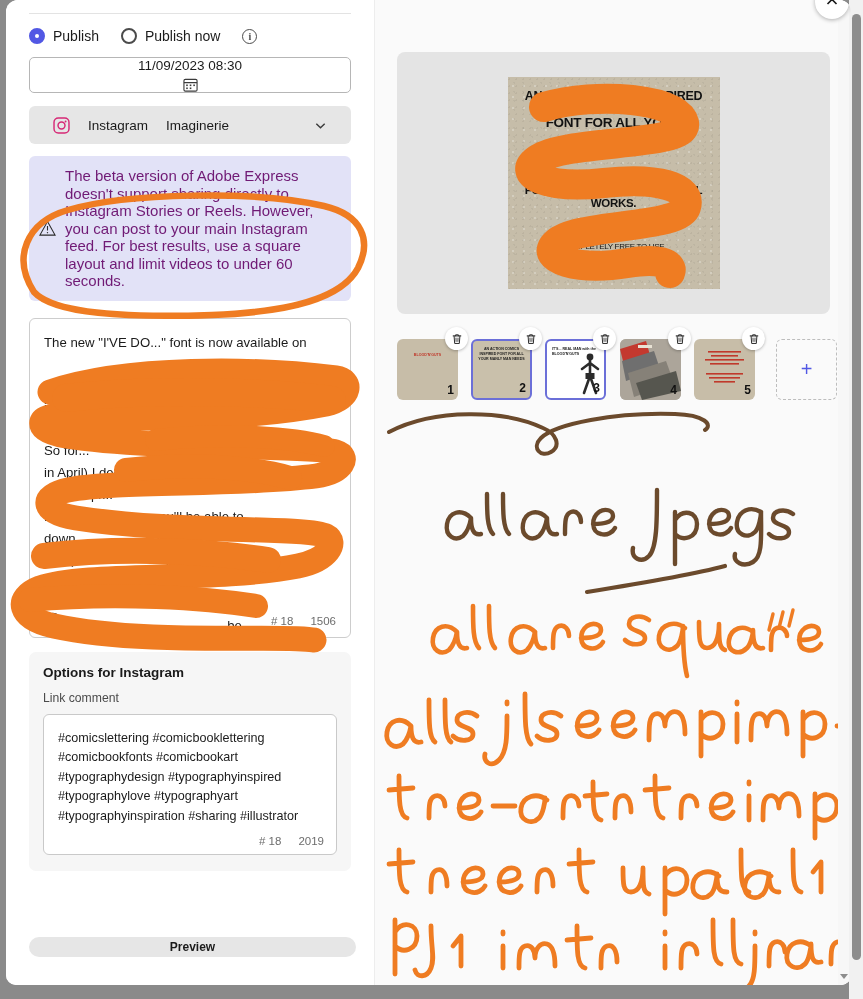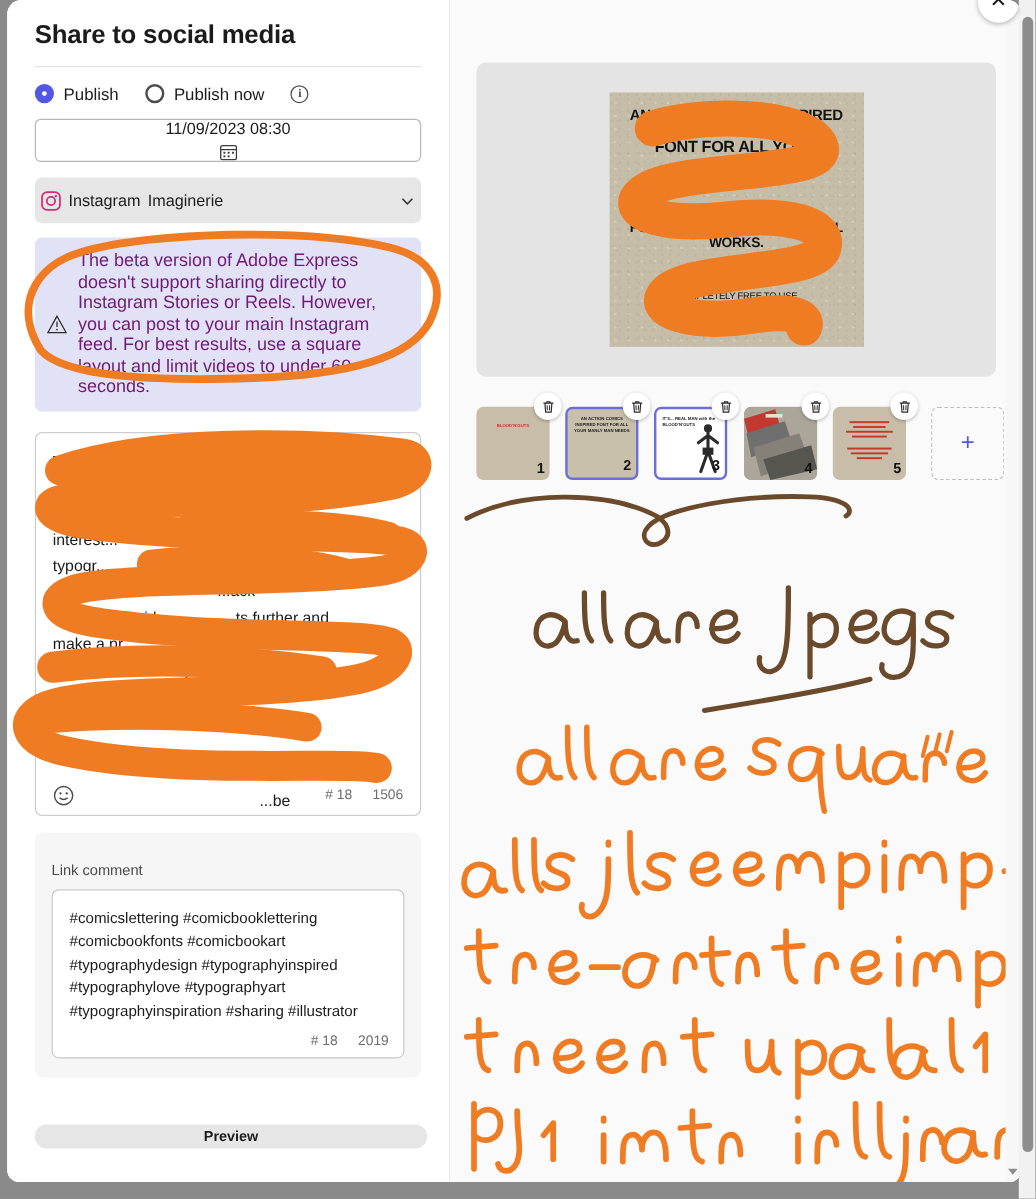--- a/index.html
+++ b/index.html
@@ -114,22 +114,22 @@
   .cal-icon { width: 15px; height: 15px; flex: none; }
 
   
   .account-select {
     margin: 13px 6px 0 6px;
     height: 38px;
     background: #e6e6e6;
     border-radius: 6px;
     display: flex;
     align-items: center;
-    padding: 0 5px;
-    gap: 6px;
+    padding: 0 24px;
+    gap: 18px;
   }
   .ig-icon { width: 17px; height: 17px; flex: none; }
   .account-name { font-size: 13.5px; color: #1b1b1b; }
   .chev { margin-left: auto; width: 13px; height: 13px; }
 
   
   .warning {
     margin: 12px 6px 0 6px;
     background: #e2e2f7;
     border-radius: 6px;
@@ -388,21 +388,20 @@
 </style>
 </head>
 <body>
 
 <div id="root">
 
   <div class="dialog">
 
     <div class="left-panel">
 
-      <h1 class="dialog-title">Share to social media</h1>
       <div class="title-rule"></div>
 
       <div class="radio-row">
         <span class="radio checked"></span>
         <span class="radio-label">Publish</span>
         <span class="radio"></span>
         <span class="radio-label">Publish now</span>
         <span class="info-icon">i</span>
       </div>
 
@@ -466,20 +465,21 @@
             <path d="M5.6 10.8 Q9 13.6 12.4 10.8" fill="none" stroke="#4b4b4b" stroke-width="1.2"></path>
           </svg>
           <div class="counters">
             <span># 18</span>
             <span>1506</span>
           </div>
         </div>
       </div>
 
       <div class="options-card">
+        <div class="options-title">Options for Instagram</div>
         <div class="options-sub">Link comment</div>
         <div class="comment-box">
           <div class="comment-text">#comicslettering #comicbooklettering
 #comicbookfonts #comicbookart
 #typographydesign #typographyinspired
 #typographylove #typographyart
 #typographyinspiration #sharing #illustrator</div>
           <div class="comment-foot">
             <span># 18</span>
             <span>2019</span>

